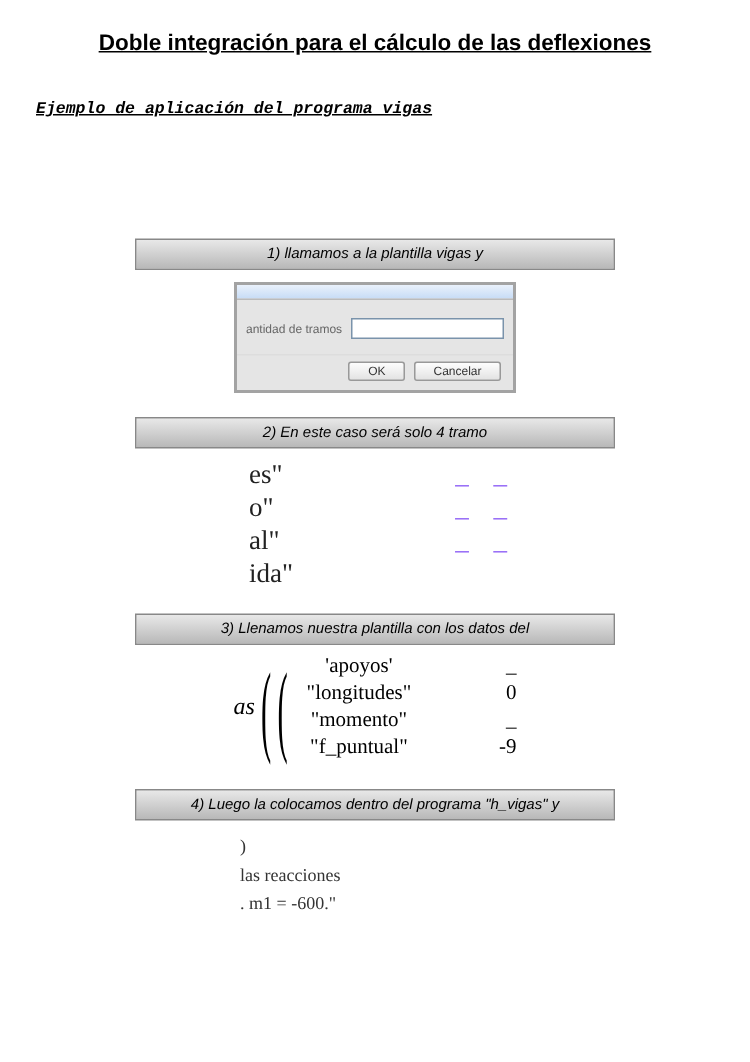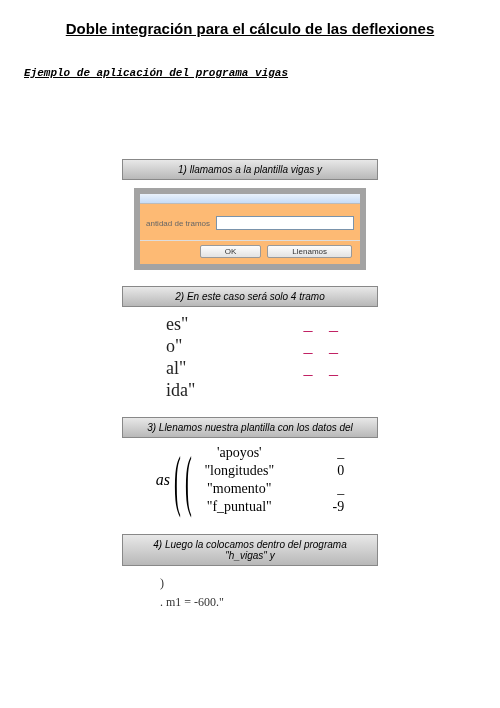--- a/index.html
+++ b/index.html
@@ -27,27 +27,27 @@
       font-family: Liberation Mono, monospace;
     }
     .step-bar {
       background: linear-gradient(to bottom, #e8e8e8, #b8b8b8);
       border: 1px solid #888;
       padding: 4px 12px;
       font-size: 10px;
       font-style: italic;
       text-align: center;
       margin: 16px auto 4px auto;
-      width: 256px;
+      width: 320px;
     }
     .dialog {
-      width: 232px;
+      width: 188px;
       margin: 8px auto 12px auto;
-      border: 6px solid #a3a3a3;
-      background: #fdba74;
+      border: 2px solid #a3a3a3;
+      background: #e5e5e5;
       font-size: 8px;
     }
     .dialog-head {
       height: 10px;
       background: linear-gradient(to bottom, #e9f1fb, #c7dcf6);
       border-bottom: 1px solid #bbb;
     }
     .dialog-body {
       padding: 12px 6px 10px 6px;
       display: flex;
@@ -67,21 +67,21 @@
     }
     .dialog-footer {
       display: flex;
       justify-content: flex-end;
       gap: 6px;
       padding: 4px 8px 6px 8px;
       border-top: 1px solid #ddd;
     }
     .dialog-btn {
       font-size: 8px;
-      padding: 1px 24px;
+      padding: 1px 12px;
       background: linear-gradient(to bottom, #fdfdfd, #e3e3e3);
       border: 1px solid #999;
       border-radius: 2px;
       color: #333;
     }
     .frag1 {
       width: 200px;
       margin: 6px auto 12px auto;
       font-family: 'Times New Roman', serif;
       font-size: 18px;
@@ -90,21 +90,21 @@
       padding-left: 10px;
     }
     .frag1-row {
       display: flex;
       justify-content: space-between;
       padding: 0 6px;
       height: 22px;
       align-items: center;
       filter: blur(0.3px);
     }
-    .frag1-dash { letter-spacing: 6px; color: #be185d; text-align: right; }
+    .frag1-dash { letter-spacing: 6px; color: #8b5cf6; text-align: right; }
     .frag2 {
       display: flex;
       align-items: center;
       justify-content: center;
       gap: 4px;
       margin: 6px auto 18px auto;
       font-family: 'Times New Roman', serif;
     }
     .frag2-as { font-style: italic; font-size: 16px; }
     .frag2-brace {
@@ -146,21 +146,21 @@
 <div class="step-bar">1) llamamos   a la plantilla vigas y</div>
 
 <div class="dialog">
   <div class="dialog-head"></div>
   <div class="dialog-body">
     <span class="dialog-label">antidad de tramos</span>
     <div class="dialog-input"></div>
   </div>
   <div class="dialog-footer">
     <button class="dialog-btn">OK</button>
-    <button class="dialog-btn">Llenamos</button>
+    <button class="dialog-btn">Cancelar</button>
   </div>
 </div>
 
 <div class="step-bar">2) En este caso será solo 4 tramo</div>
 
 <div class="frag1">
   <div class="frag1-row">
     <span>es"</span>
       <span class="frag1-dash">_  _</span>
   </div>
@@ -201,14 +201,15 @@
       <span class="frag2-key">"f_puntual"</span>
         <span class="frag2-val">-9</span>
     </div>
   </div>
 </div>
 
 <div class="step-bar">4) Luego la colocamos dentro del programa "h_vigas"  y</div>
 
 <div class="frag3">
   <div>)</div>
+  <div>las reacciones</div>
   <div>.   m1 = -600."</div>
 </div>
 
 </body></html>

